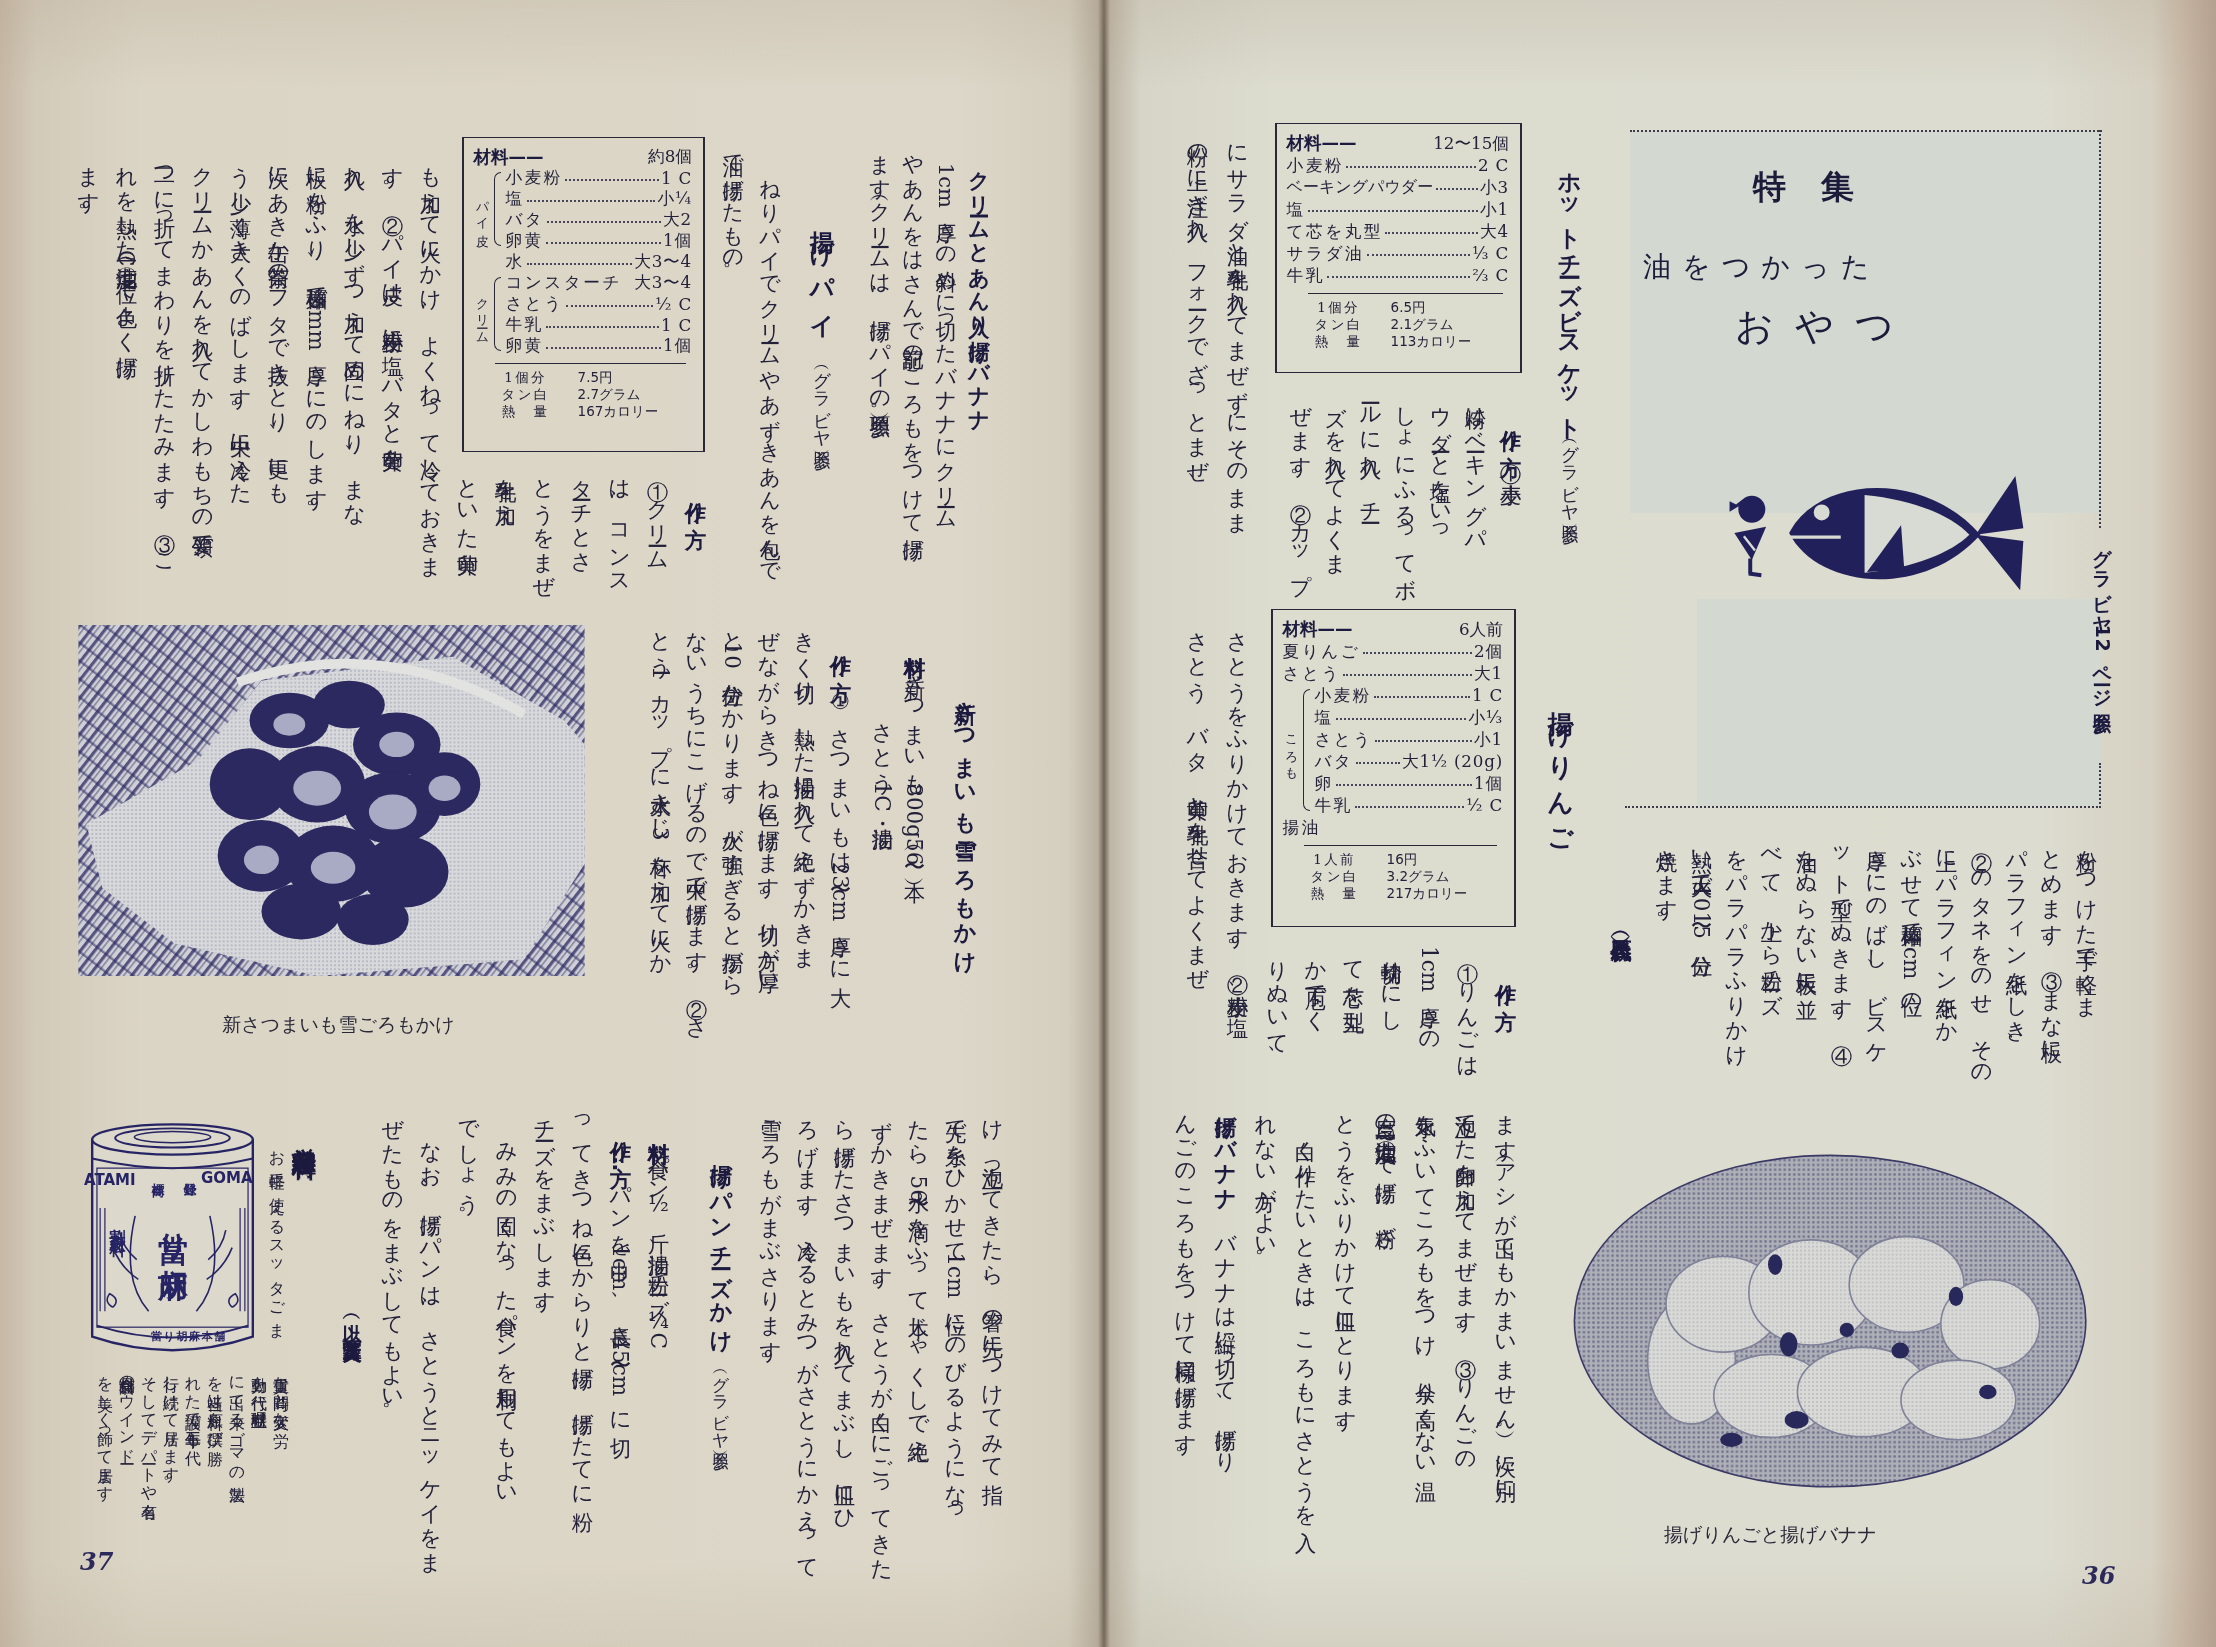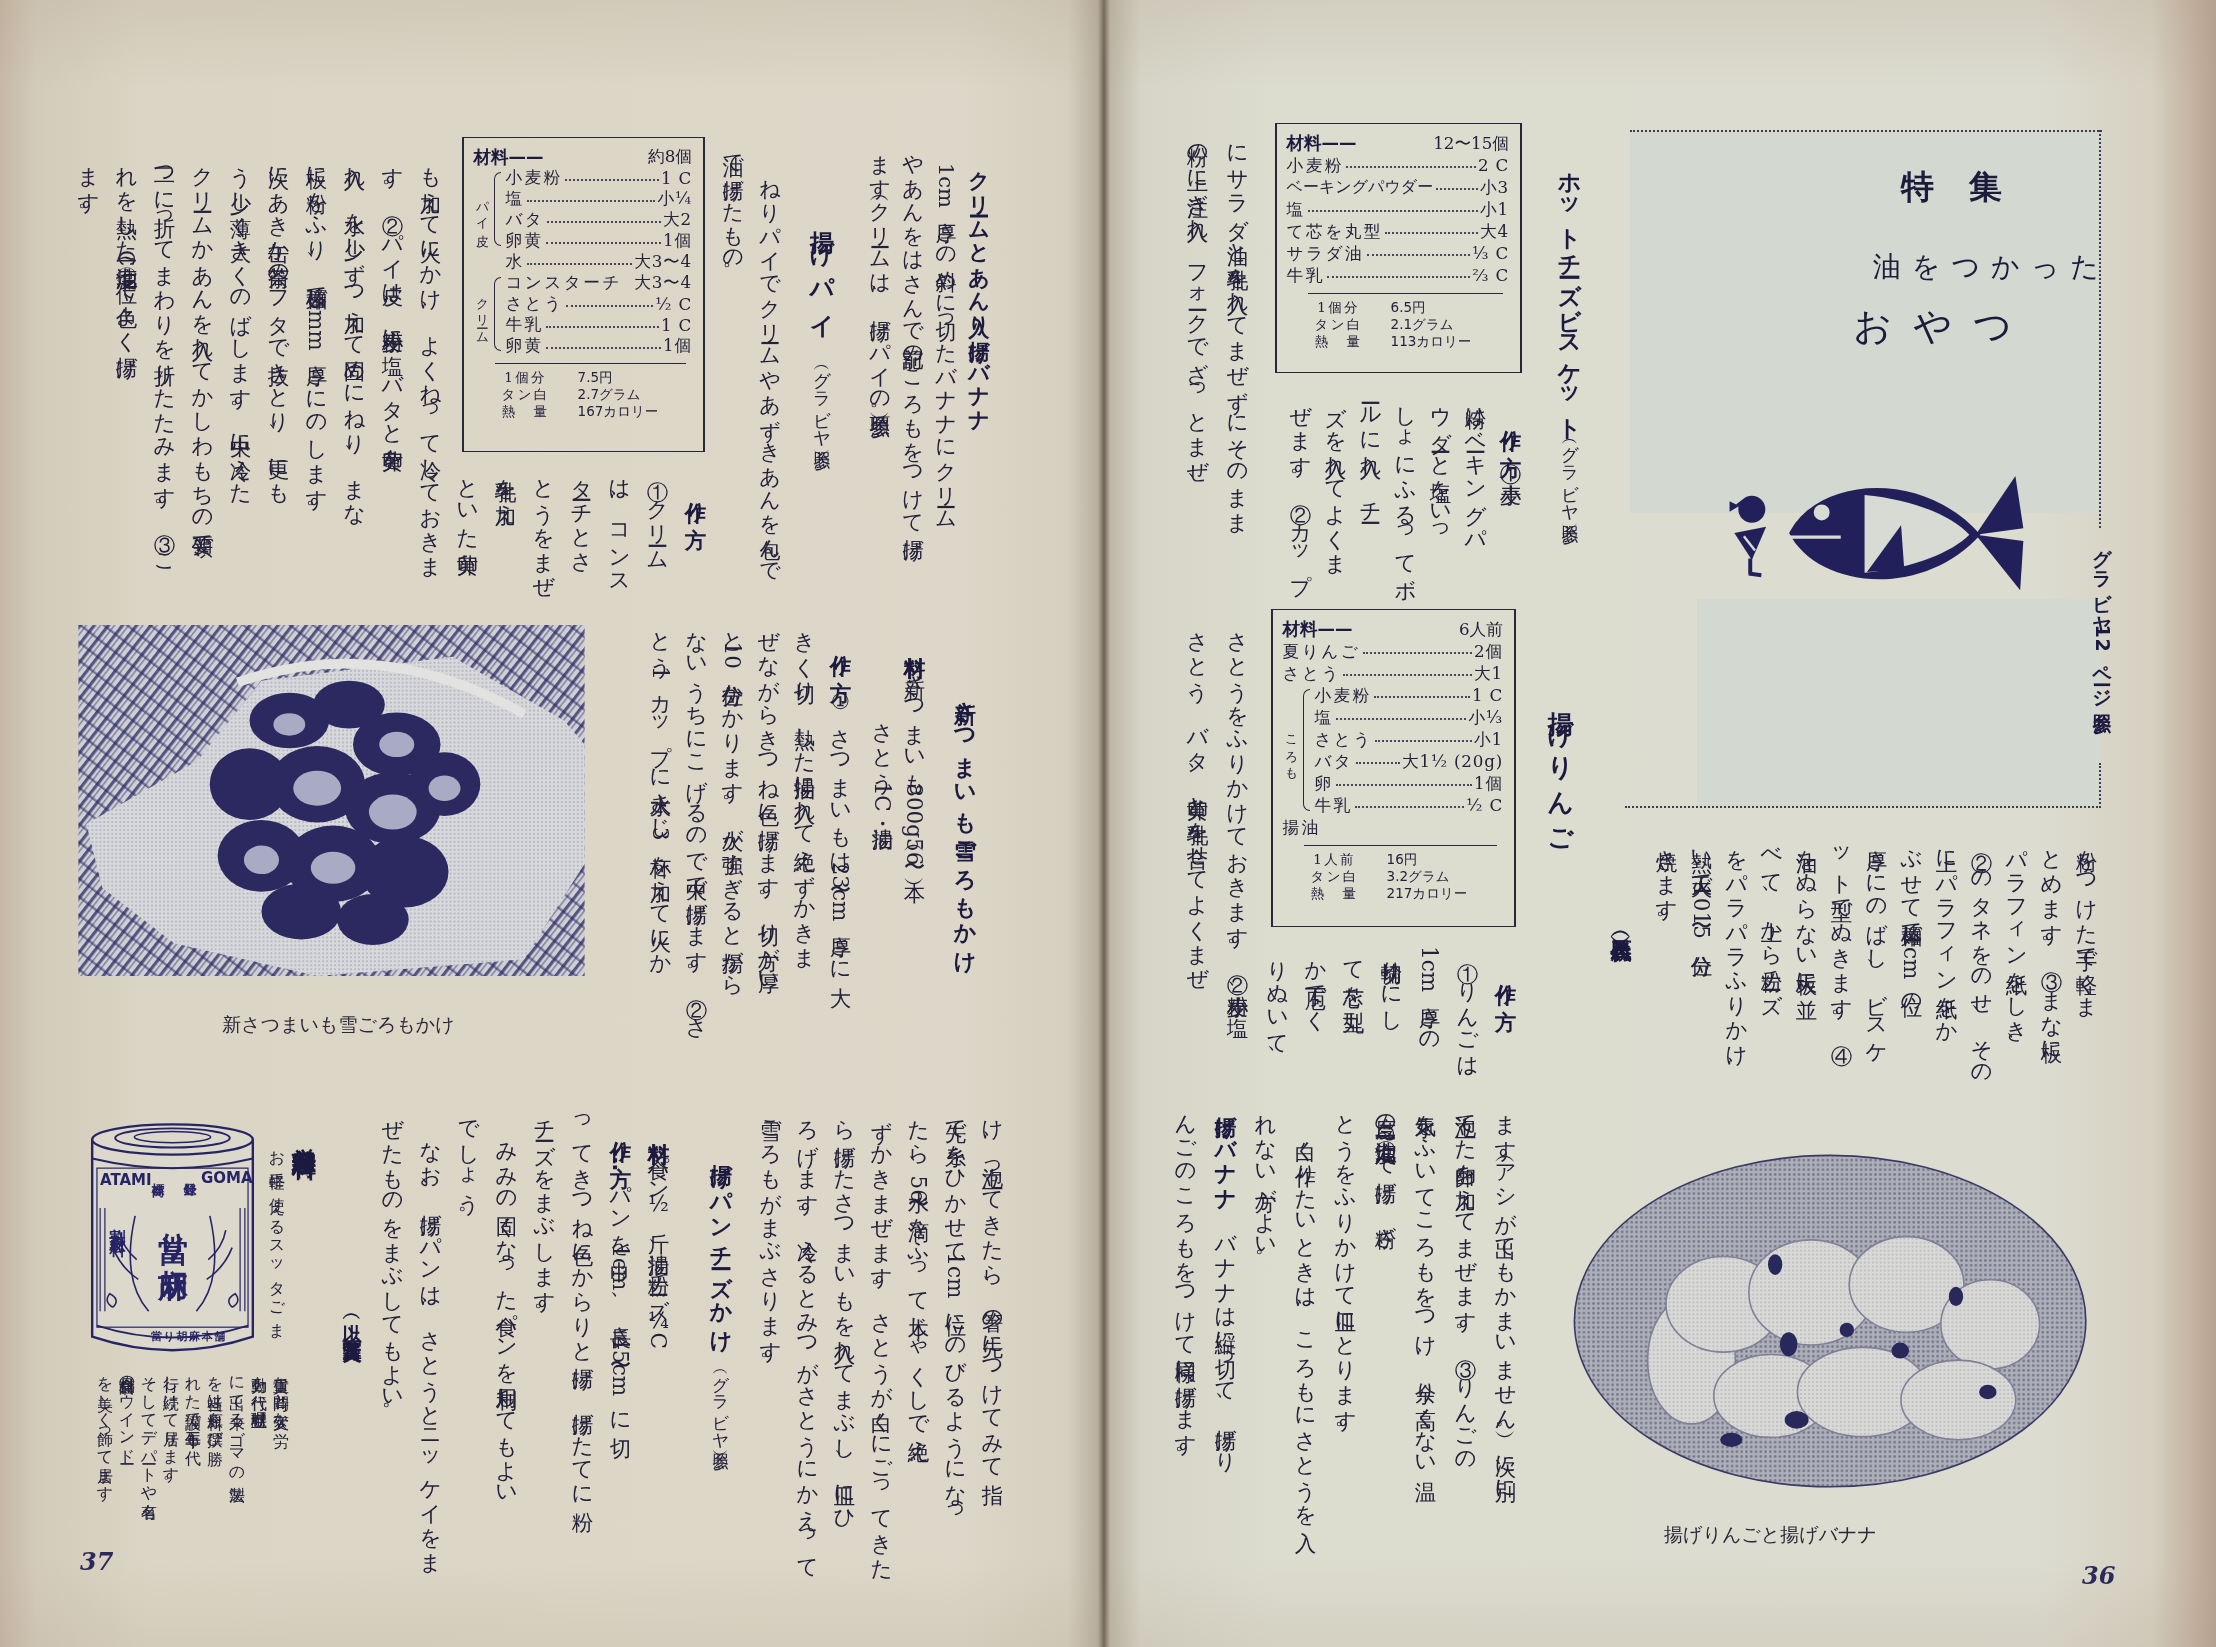--- a/index.html
+++ b/index.html
@@ -7,21 +7,21 @@
 body{position:relative;overflow:hidden;color:#23213a;font-family:"DejaVu Serif","Liberation Serif",serif;
 background:linear-gradient(90deg,#c6b8a5 0px,#d3cbba 36px,#dbd5c5 143px,#dcd7c8 956px,#d5cfbf 1068px,#b8af9f 1098px,#6c6155 1104px,#bdb5a5 1110px,#d6d5c7 1141px,#dcdccf 1275px,#dcdcd0 2039px,#d6d1c2 2151px,#c8b7a5 2187px,#b6a391 2216px);}
 .tint{position:absolute;left:0;top:0;width:2216px;height:1648px;background:linear-gradient(180deg,rgba(170,150,130,.20) 0,rgba(0,0,0,0) 88px,rgba(0,0,0,0) 1561px,rgba(170,150,130,.16) 1648px)}
 .v{position:absolute;writing-mode:vertical-rl;text-orientation:mixed;white-space:nowrap;font-size:21.5px;line-height:37px}
 .b{font-family:"DejaVu Sans","Liberation Sans",sans-serif;font-weight:bold;color:#1c1a3e}
 .ref{font-family:"DejaVu Sans","Liberation Sans",sans-serif;font-weight:normal}
 .lbl{margin-inline-end:.35em}
 .panel{position:absolute;background:#d3d8d1}
 .dot-h{position:absolute;height:0;border-top:2.4px dotted #3b3b4c}
 .dot-v{position:absolute;width:0;border-left:2.4px dotted #3b3b4c}
-.htitle{position:absolute;text-align:right;white-space:nowrap;line-height:1.1;color:#1d1b3a}
+.htitle{position:absolute;text-align:left;white-space:nowrap;line-height:1.1;color:#1d1b3a}
 .ibox{position:absolute;border:1.6px solid #2a2838;border-left-width:2.4px;border-right-width:2.4px;padding:8px 11px 0 9.6px;font-size:16.7px;color:#24223a}
 .ihead{display:flex;justify-content:space-between;align-items:center;height:var(--rh);white-space:nowrap}
 .ihead .b{font-size:17.5px}
 .irow{display:flex;align-items:center;height:var(--rh);white-space:nowrap}
 .nm{letter-spacing:2.4px}
 .ld{flex:1;border-bottom:2.4px dotted #47455c;margin:4.8px 2.4px 0}
 .qt{letter-spacing:0.8px}
 .grp{display:flex}
 .glab{width:19px;position:relative;flex:none}
 .gt{position:absolute;left:0.8px;top:50%;transform:translateY(-50%);writing-mode:vertical-rl;font-size:12.7px;line-height:16px;letter-spacing:1.6px;white-space:nowrap}
@@ -537,21 +537,21 @@
         <path d="M30,235 Q18,228 26,218 Q40,225 30,235"></path>
         <path d="M180,235 Q192,228 184,218 Q170,225 180,235"></path>
       </g>
       <g stroke="#262464" stroke-width="1.5">
         <line x1="14" y1="110" x2="14" y2="240"></line>
           <line x1="20" y1="110" x2="20" y2="240"></line>
         <line x1="190" y1="110" x2="190" y2="240"></line>
           <line x1="196" y1="110" x2="196" y2="240"></line>
       </g>
     </svg>
-    <div class="cantext" style="left:100px;top:1171px;font-size:15px">ATAMI</div>
+    <div class="cantext" style="left:84px;top:1171px;font-size:15px">ATAMI</div>
     <div class="cantext" style="left:201px;top:1169px;font-size:15px">GOMA</div>
     <div class="cantext v" style="left:150px;top:1173px;font-size:12.7px;line-height:16px">商標</div>
     <div class="cantext v" style="left:182px;top:1173px;font-size:12.7px;line-height:16px">登録</div>
     <div class="cantext v" style="left:155px;top:1211px;font-size:30px;line-height:37px">當り胡麻</div>
     <div class="cantext v" style="left:109px;top:1216px;font-size:16px;line-height:17.5px;letter-spacing:4px">割烹材料</div>
     <div class="cantext" style="left:151px;top:1329px;font-size:11px;letter-spacing:1.6px">當り胡麻本舗</div>
 
     <div class="v" style="right:1924px;top:1365px;line-height:22px;font-size:16px">
       <div class="c">貴重な時間と大変な労</div>
       <div class="c">動力を代行。料理献立</div>

